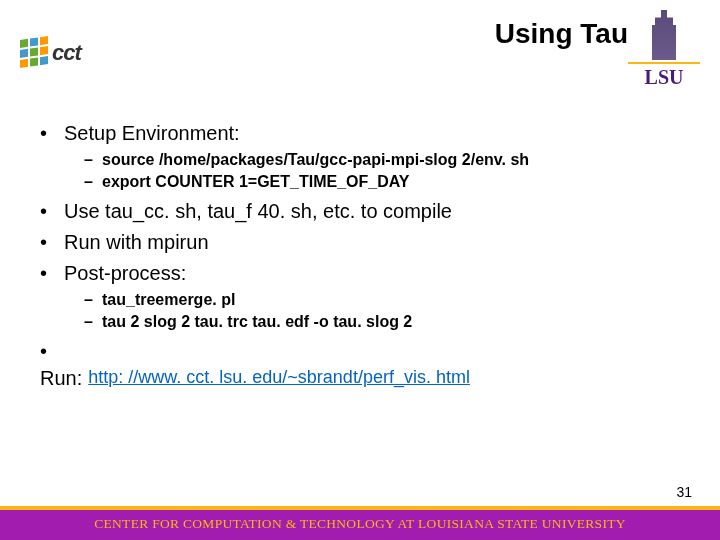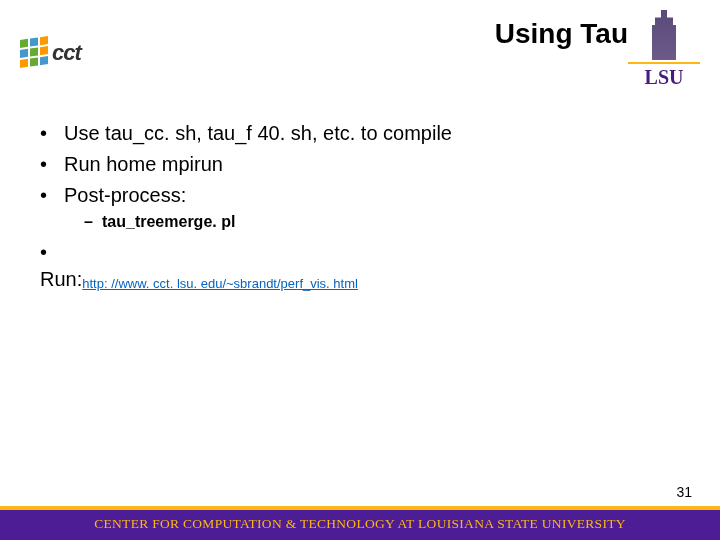--- a/index.html
+++ b/index.html
@@ -106,39 +106,39 @@
   }
   ul.sub > li::before {
     content: "–";
     display: inline-block;
     width: 18px;
   }
   ul.sub > li { line-height: 1.35; }
   .link {
     color: #0563c1;
     text-decoration: underline;
-    font-size: 13px;
+    font-size: 18px;
     font-weight: normal;
   }
-  .run-line { display: flex; align-items: flex-end; }
+  .run-line { display: flex; align-items: flex-start; gap: 6px; }
   .page-num {
     position: absolute;
     right: 28px;
     bottom: 40px;
     font-size: 14px;
   }
   .footer {
     position: absolute;
     bottom: 0;
     left: 0;
     right: 0;
   }
   .footer-gold { height: 4px; background: #fdb715; }
   .footer-purple {
-    background: #4c1d95;
+    background: #a21caf;
     color: #fdb715;
     font-family: Georgia, 'Times New Roman', serif;
     font-size: 13.5px;
     text-align: center;
     padding: 6px 0 8px;
     letter-spacing: 0.3px;
   }
 </style>
 </head>
 <body>
@@ -161,25 +161,32 @@
   <div class="title">Using Tau</div>
   <div class="lsu-logo">
     <div class="lsu-tower"></div>
     <div class="lsu-bar"></div>
     <div class="lsu-text">LSU</div>
   </div>
 </div>
 
 <div class="content">
   <ul class="main">
+    <li><span>Setup Environment:</span>
+      <ul class="sub">
+        <li><span>source /home/packages/Tau/gcc-papi-mpi-slog 2/env. sh</span></li>
+        <li><span>export COUNTER 1=GET_TIME_OF_DAY</span></li>
+      </ul>
+    </li>
     <li><span>Use tau_cc. sh, tau_f 40. sh, etc. to compile</span></li>
-    <li><span>Run home mpirun</span></li>
+    <li><span>Run with mpirun</span></li>
     <li><span>Post-process:</span>
       <ul class="sub">
         <li><span>tau_treemerge. pl</span></li>
+        <li><span>tau 2 slog 2 tau. trc tau. edf -o tau. slog 2</span></li>
       </ul>
     </li>
     <li>
       <span class="run-line">
         <span>Run:</span>
         <a href="#" class="link">http: //www. cct. lsu. edu/~sbrandt/perf_vis. html</a>
       </span>
     </li>
   </ul>
 </div>

